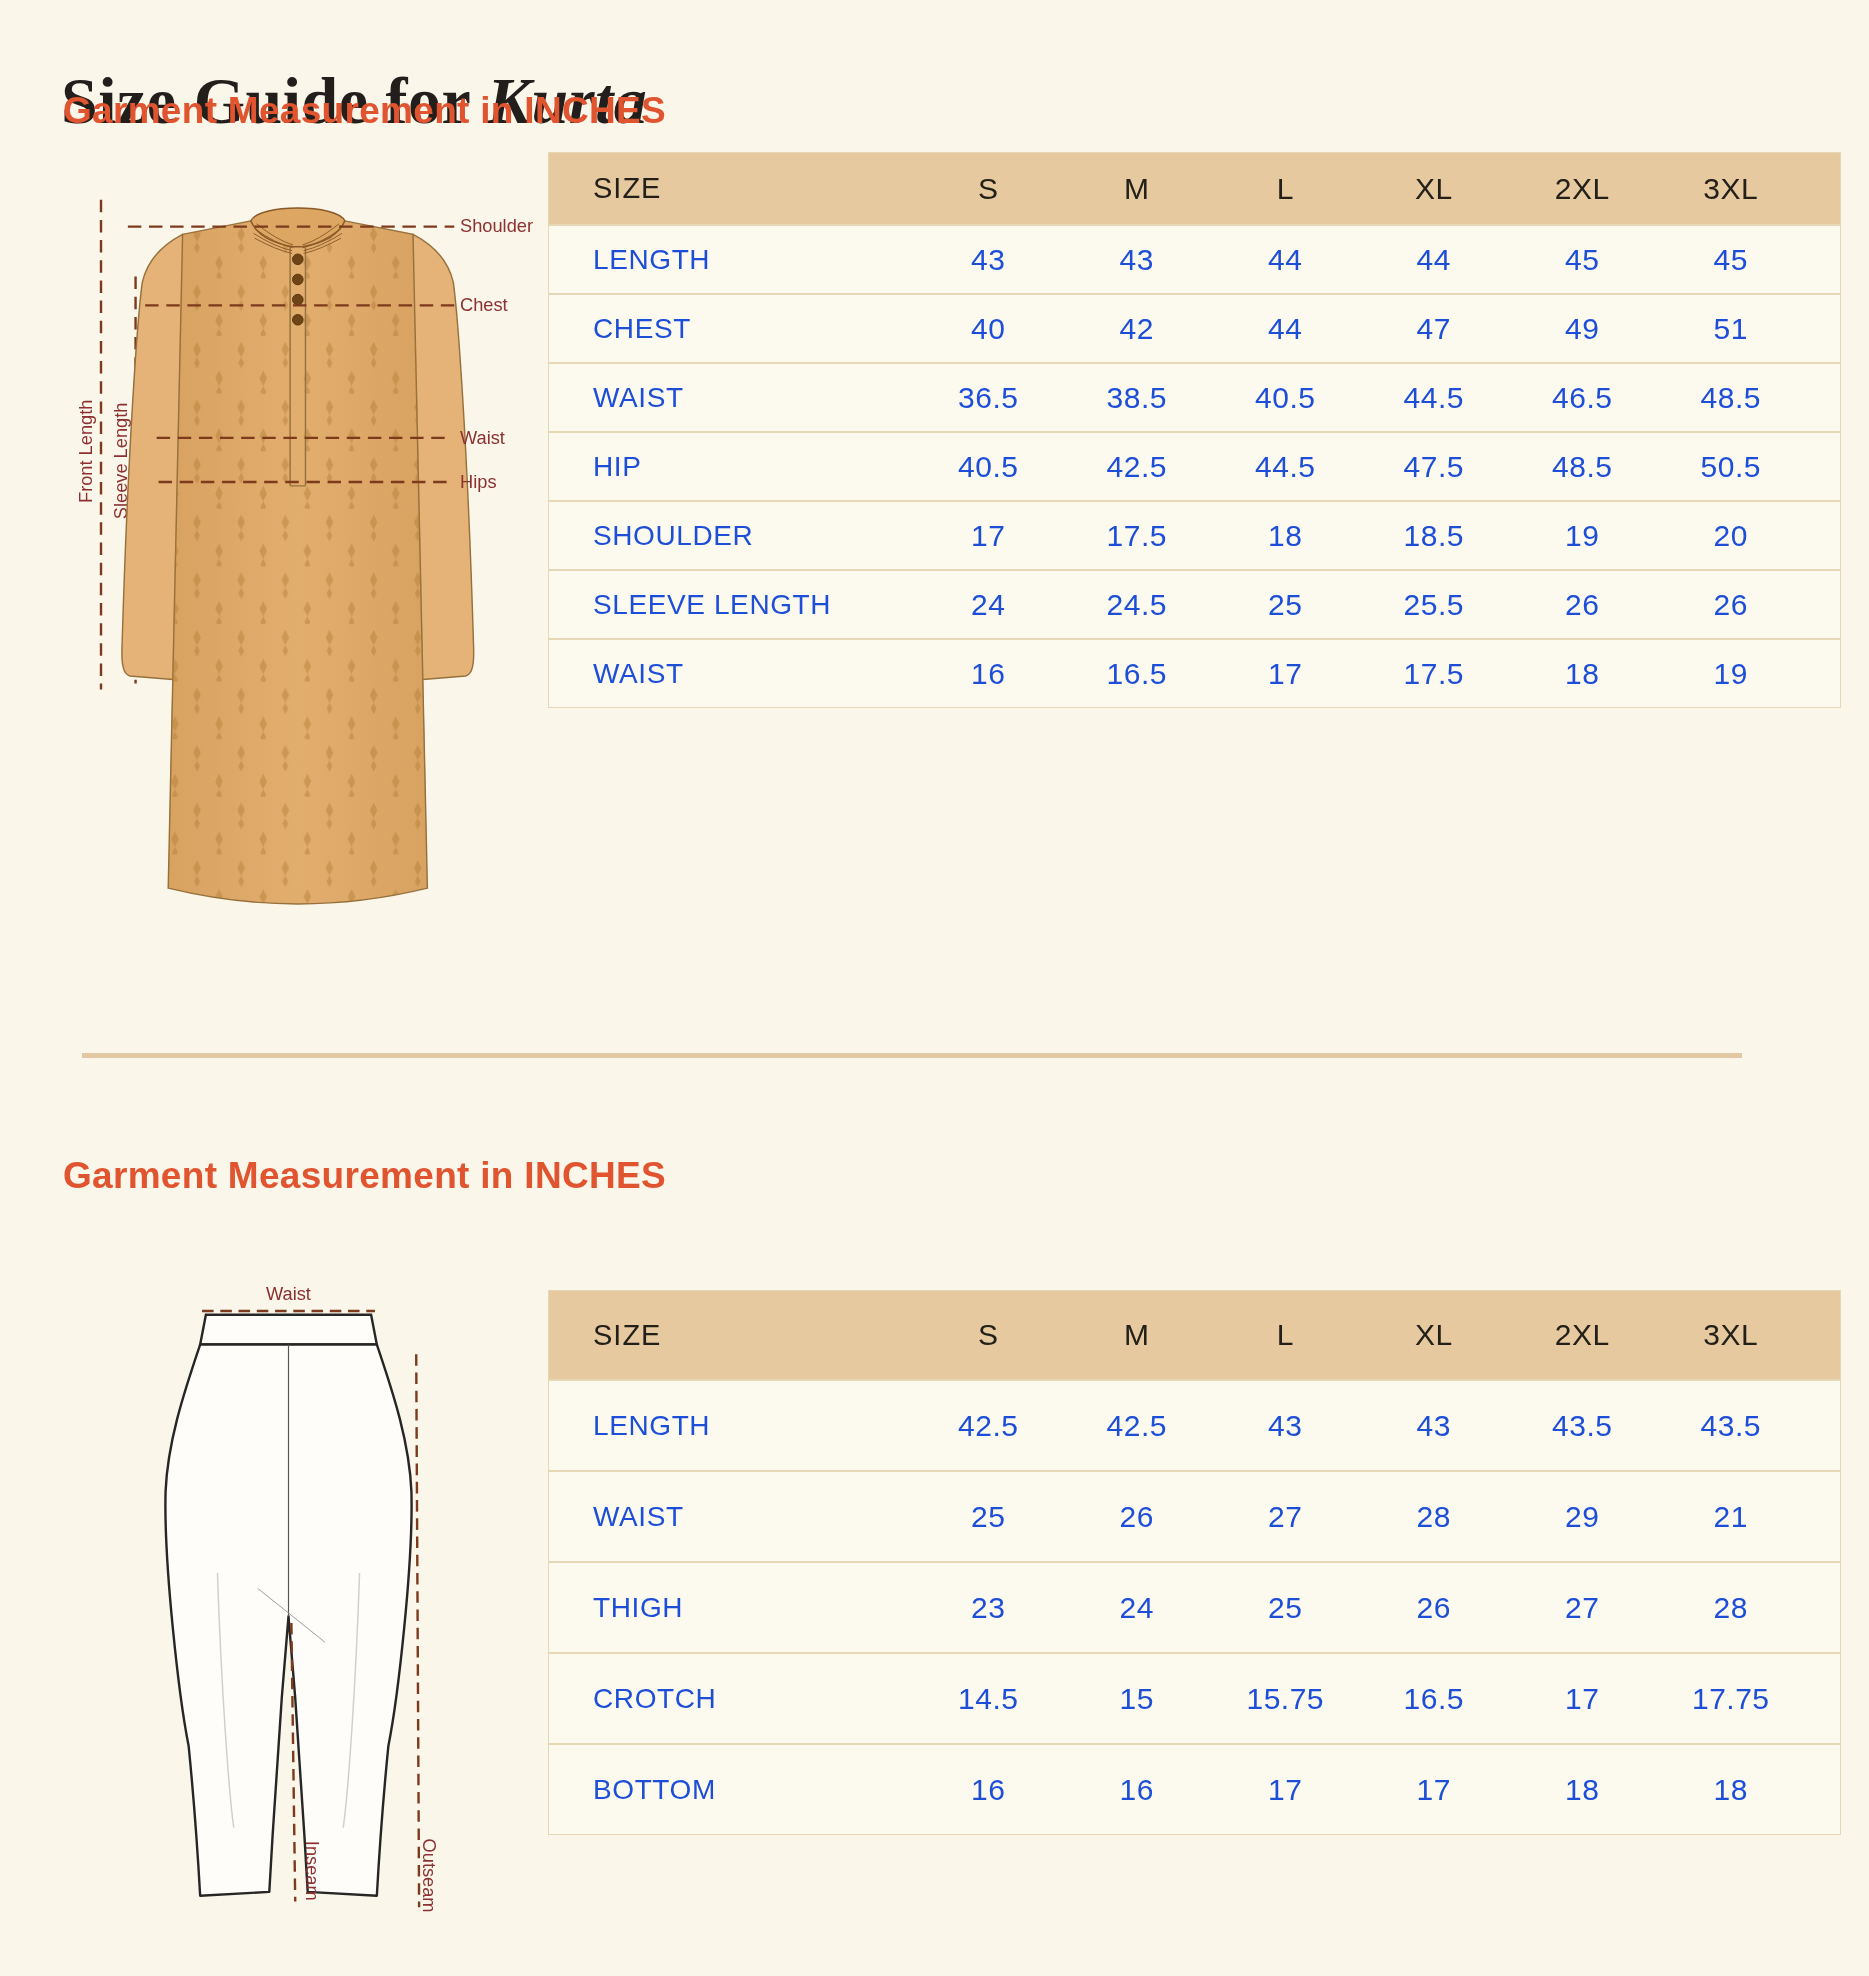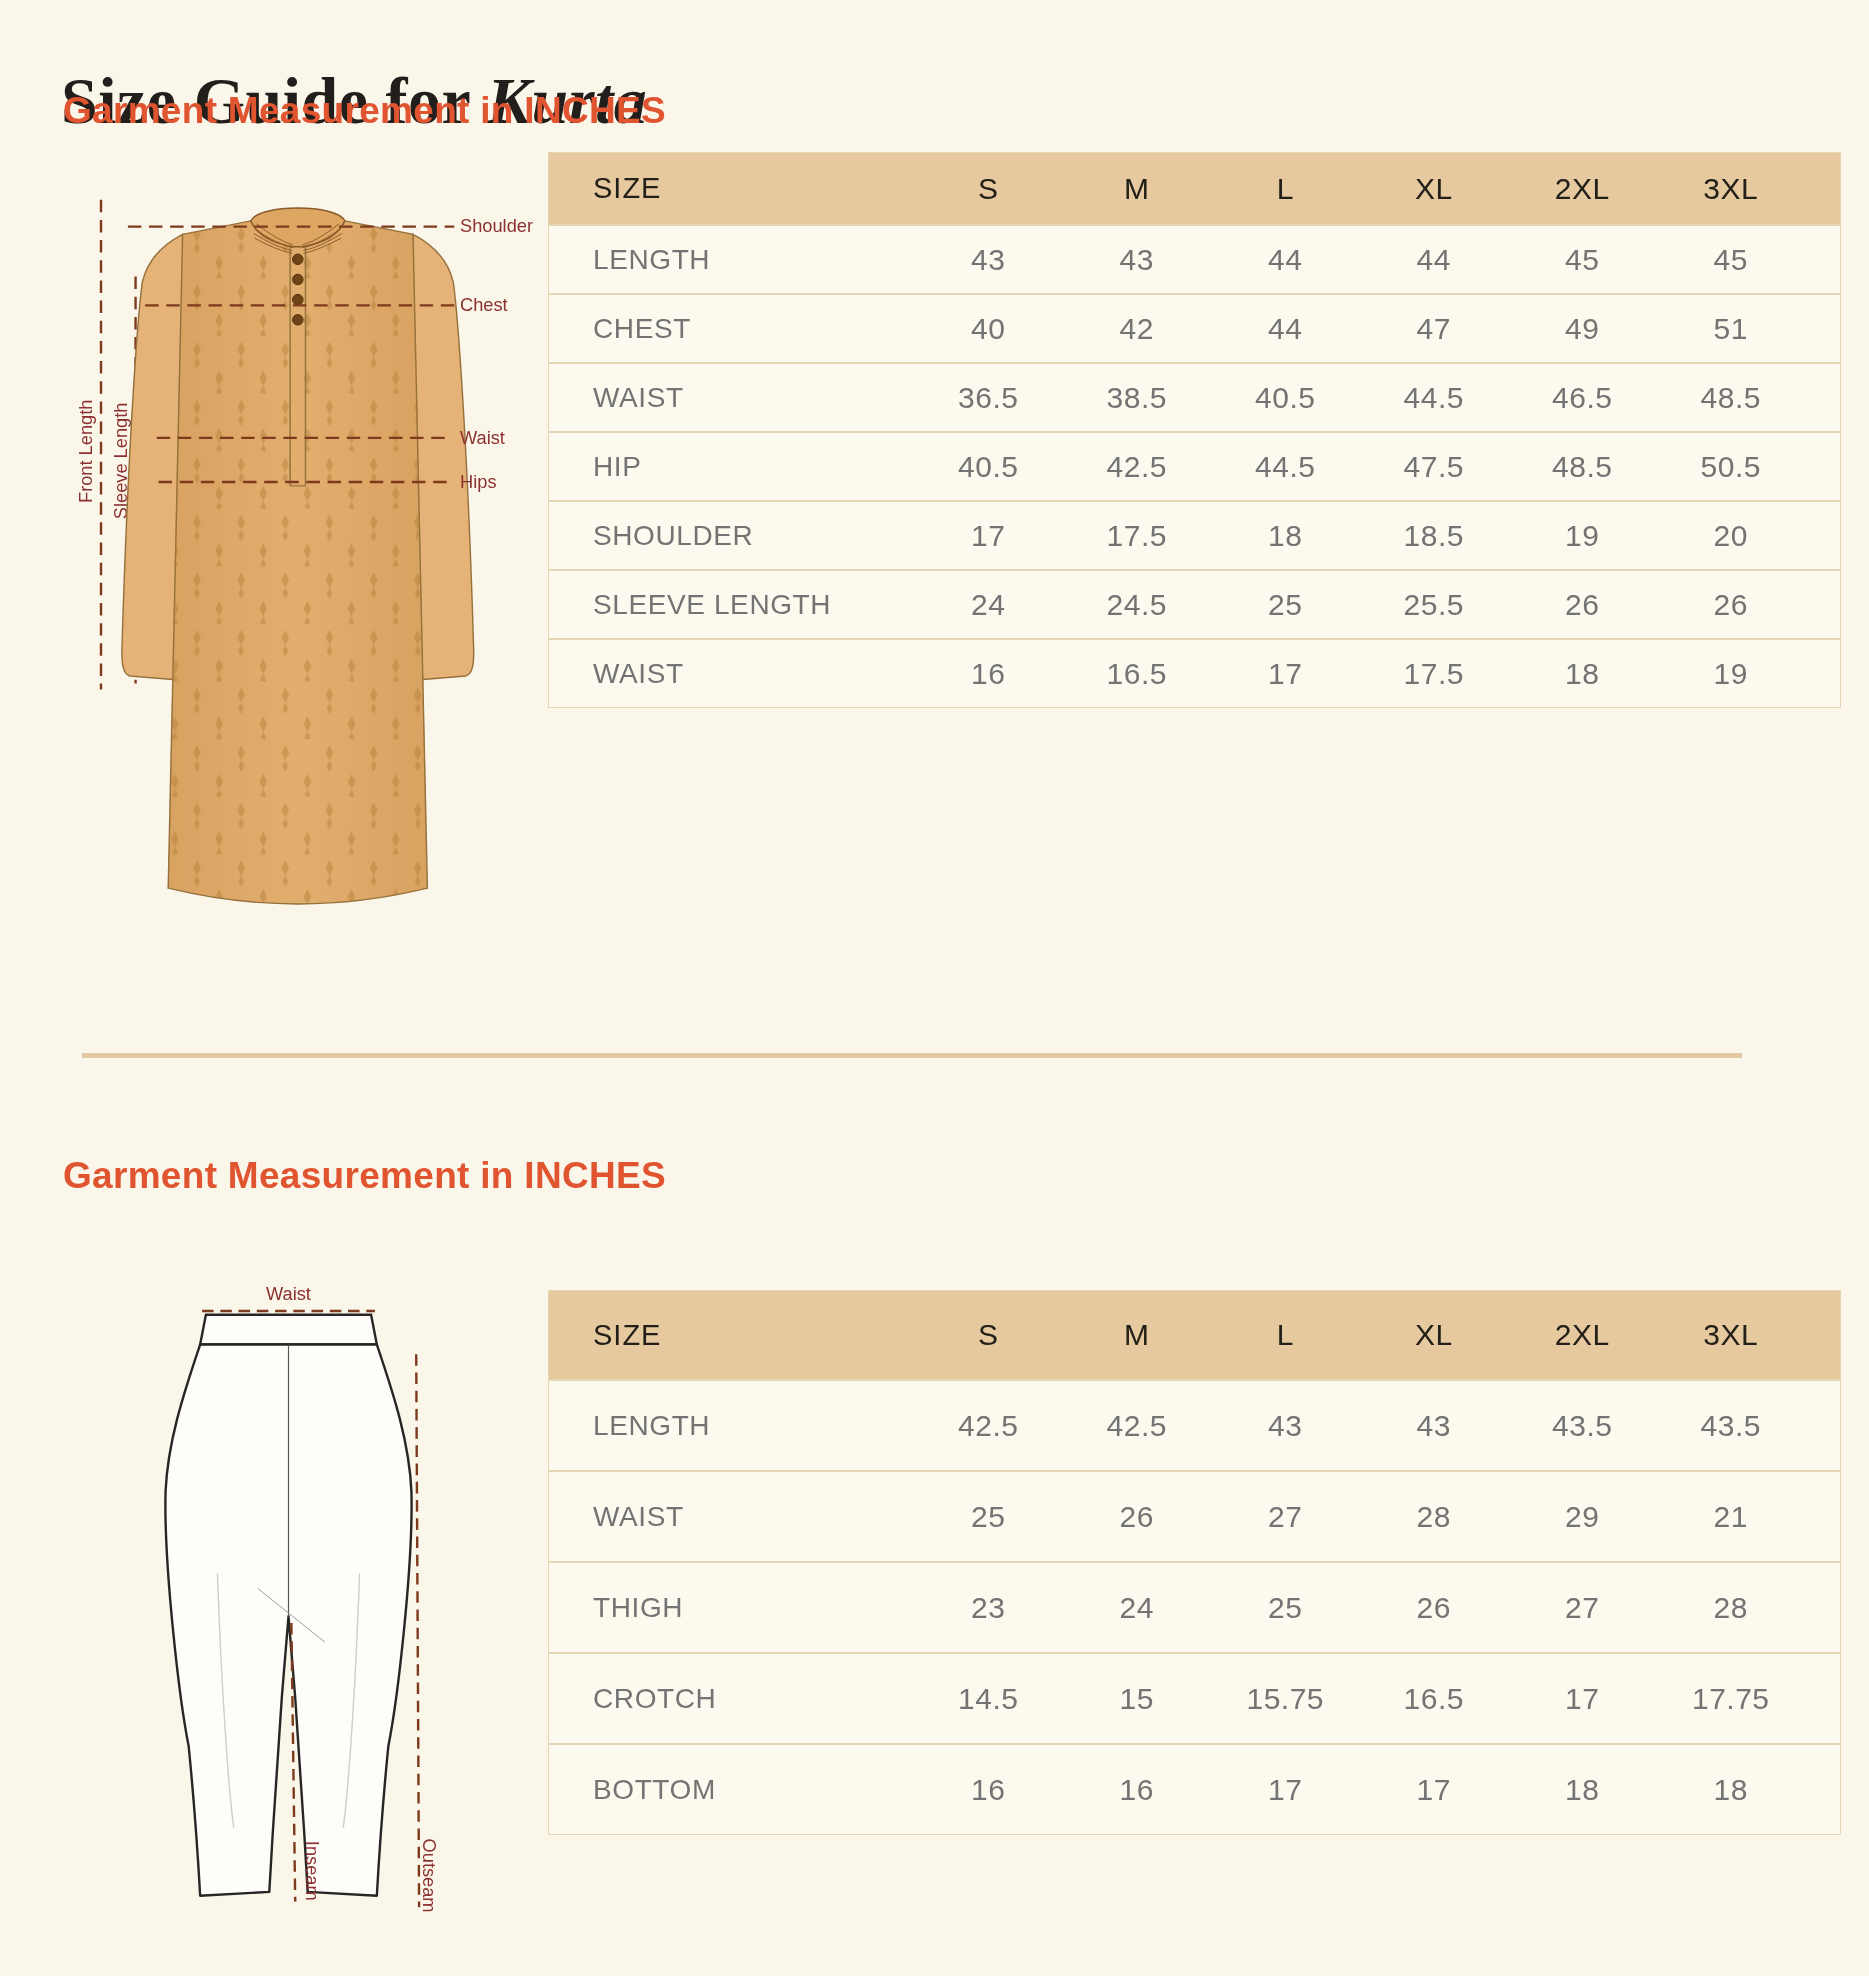--- a/index.html
+++ b/index.html
@@ -23,21 +23,21 @@
   #kurta-table{top:152px;}
   #pyjama-table{top:1290px;}
 
   .thead,.trow{display:grid;grid-template-columns:365px repeat(6,1fr);align-items:center;
     padding-right:35px;box-sizing:border-box;}
   .thead{background:#E7C99F;color:#232019;}
   #kurta-table .thead{height:71px;}
   #kurta-table .trow{height:69px;}
   #pyjama-table .thead{height:88px;}
   #pyjama-table .trow{height:91px;}
-  .trow{border-top:2.9px solid #E5D6B4;color:#737373;}
+  .trow{border-top:2.9px solid #E5D6B4;color:#1d4ed8;}
 
   .cell{font-size:30px;text-align:center;letter-spacing:0.5px;}
   .size-label-cell{font-size:29px;text-align:left;padding-left:44px;letter-spacing:1px;}
   .row-label{font-size:28px;text-align:left;padding-left:44px;letter-spacing:0.6px;}
 
   .illus{position:absolute;}
   #kurta-illus{left:53px;top:163px;}
   #pyjama-illus{left:125px;top:1285px;}
 
   .maroon-label{fill:#8C3030;font-family:"Liberation Sans", sans-serif;font-size:19px;}

